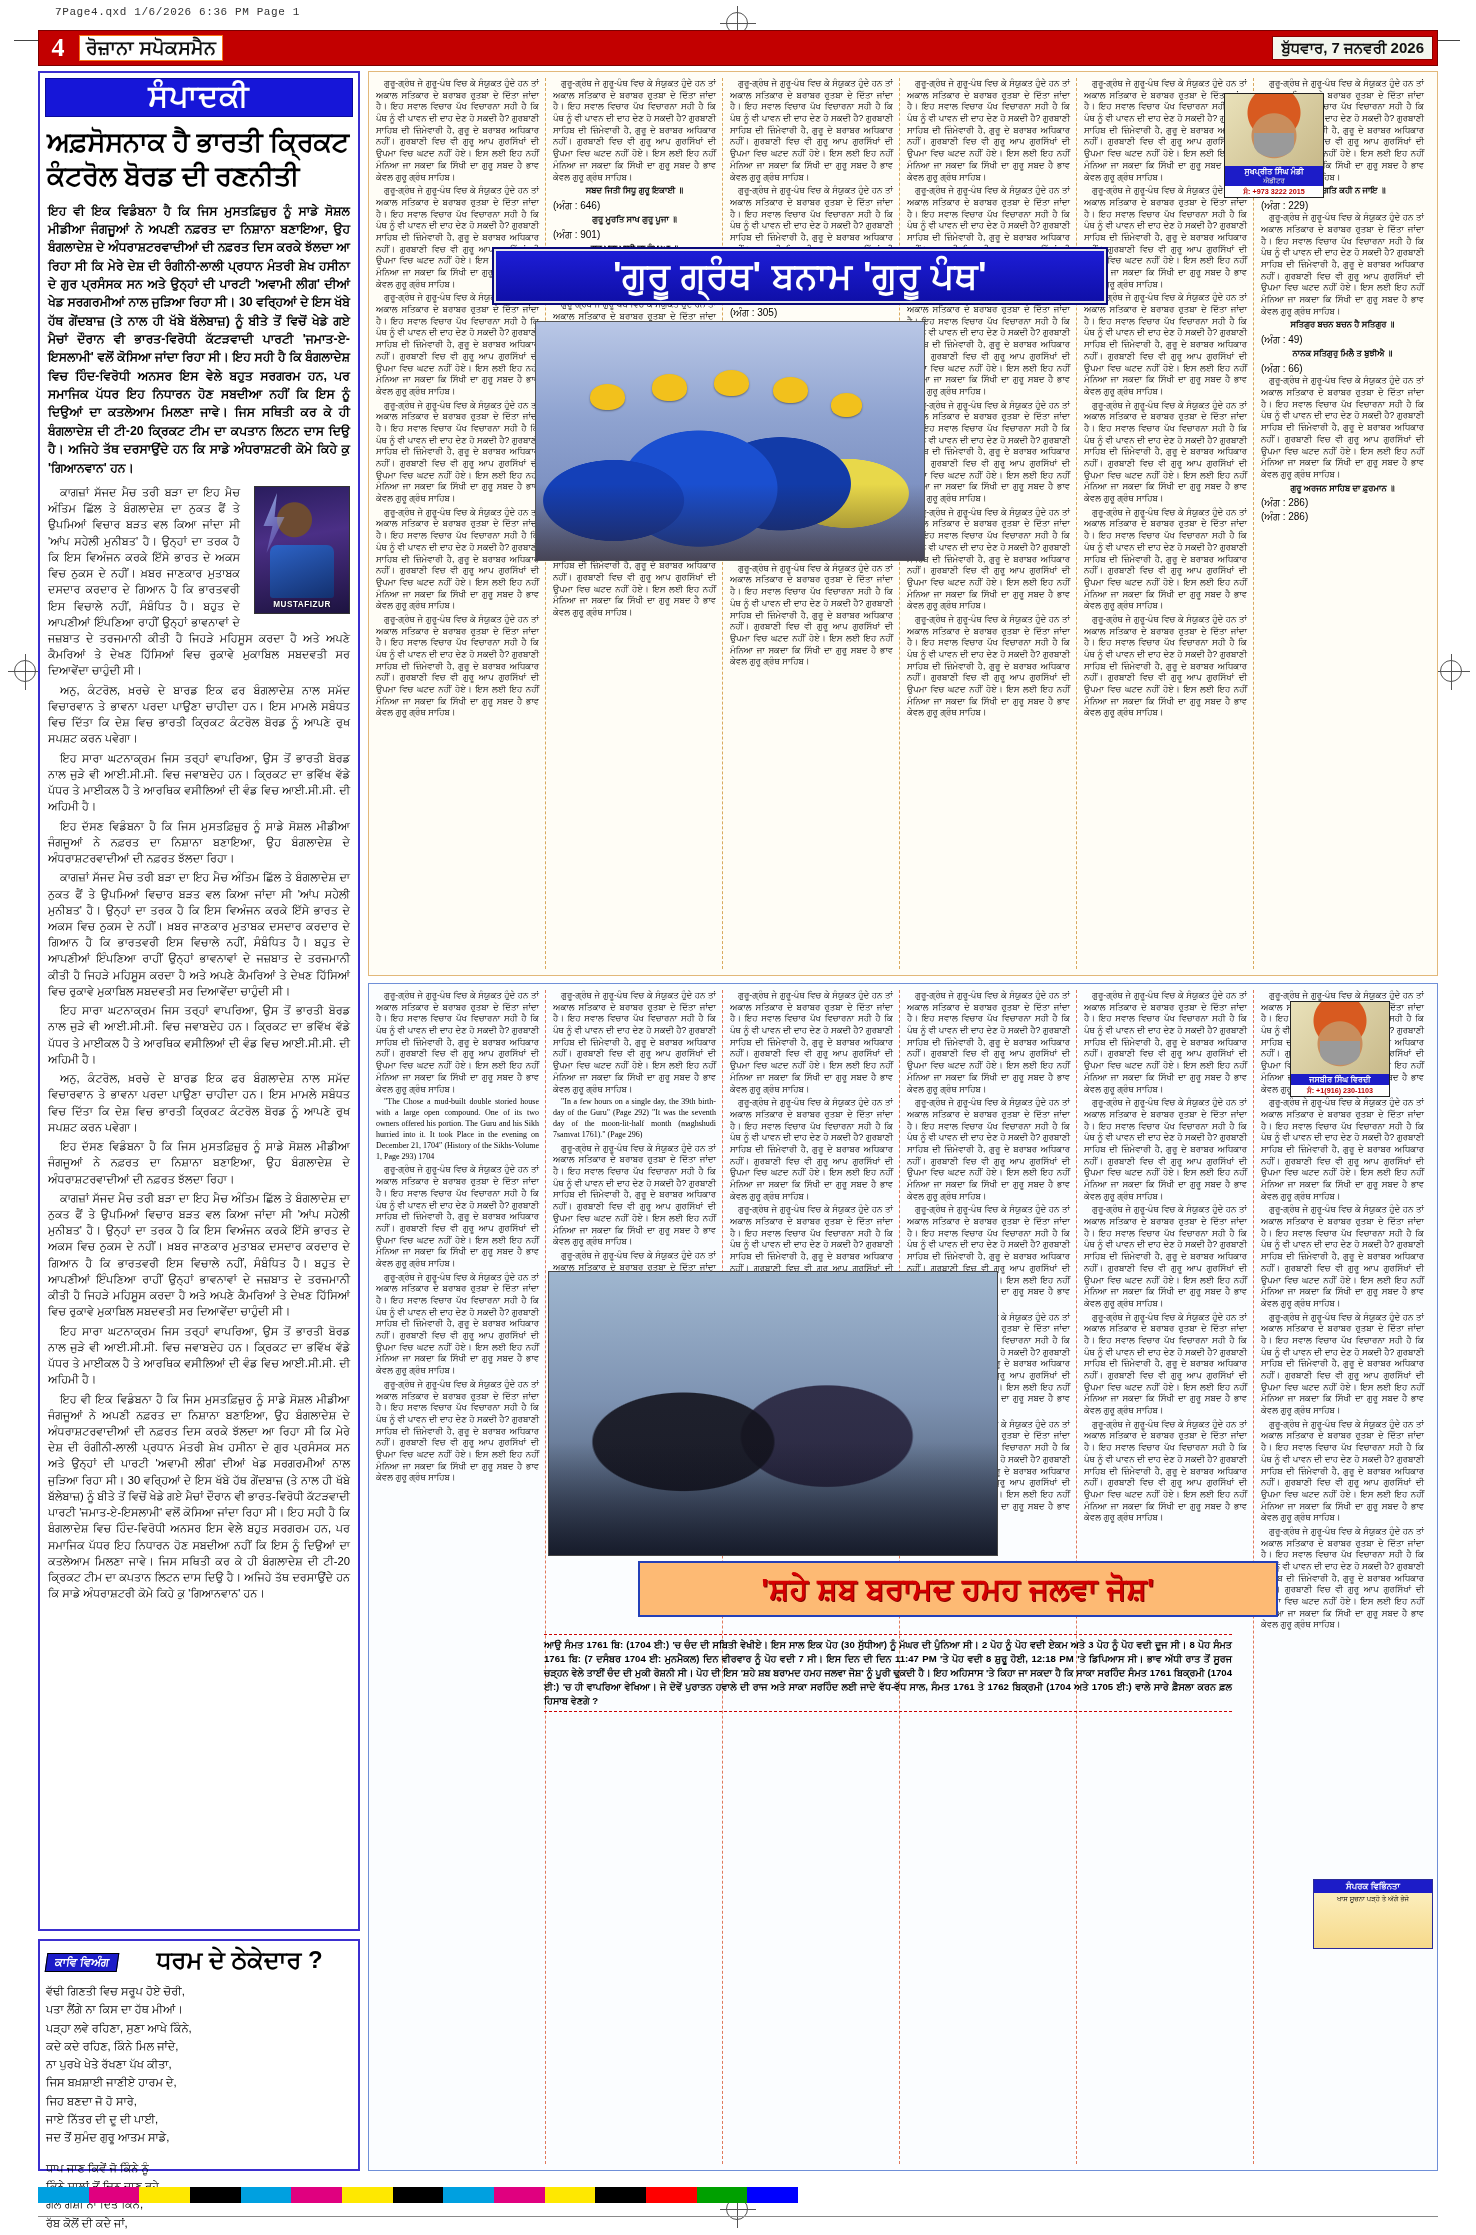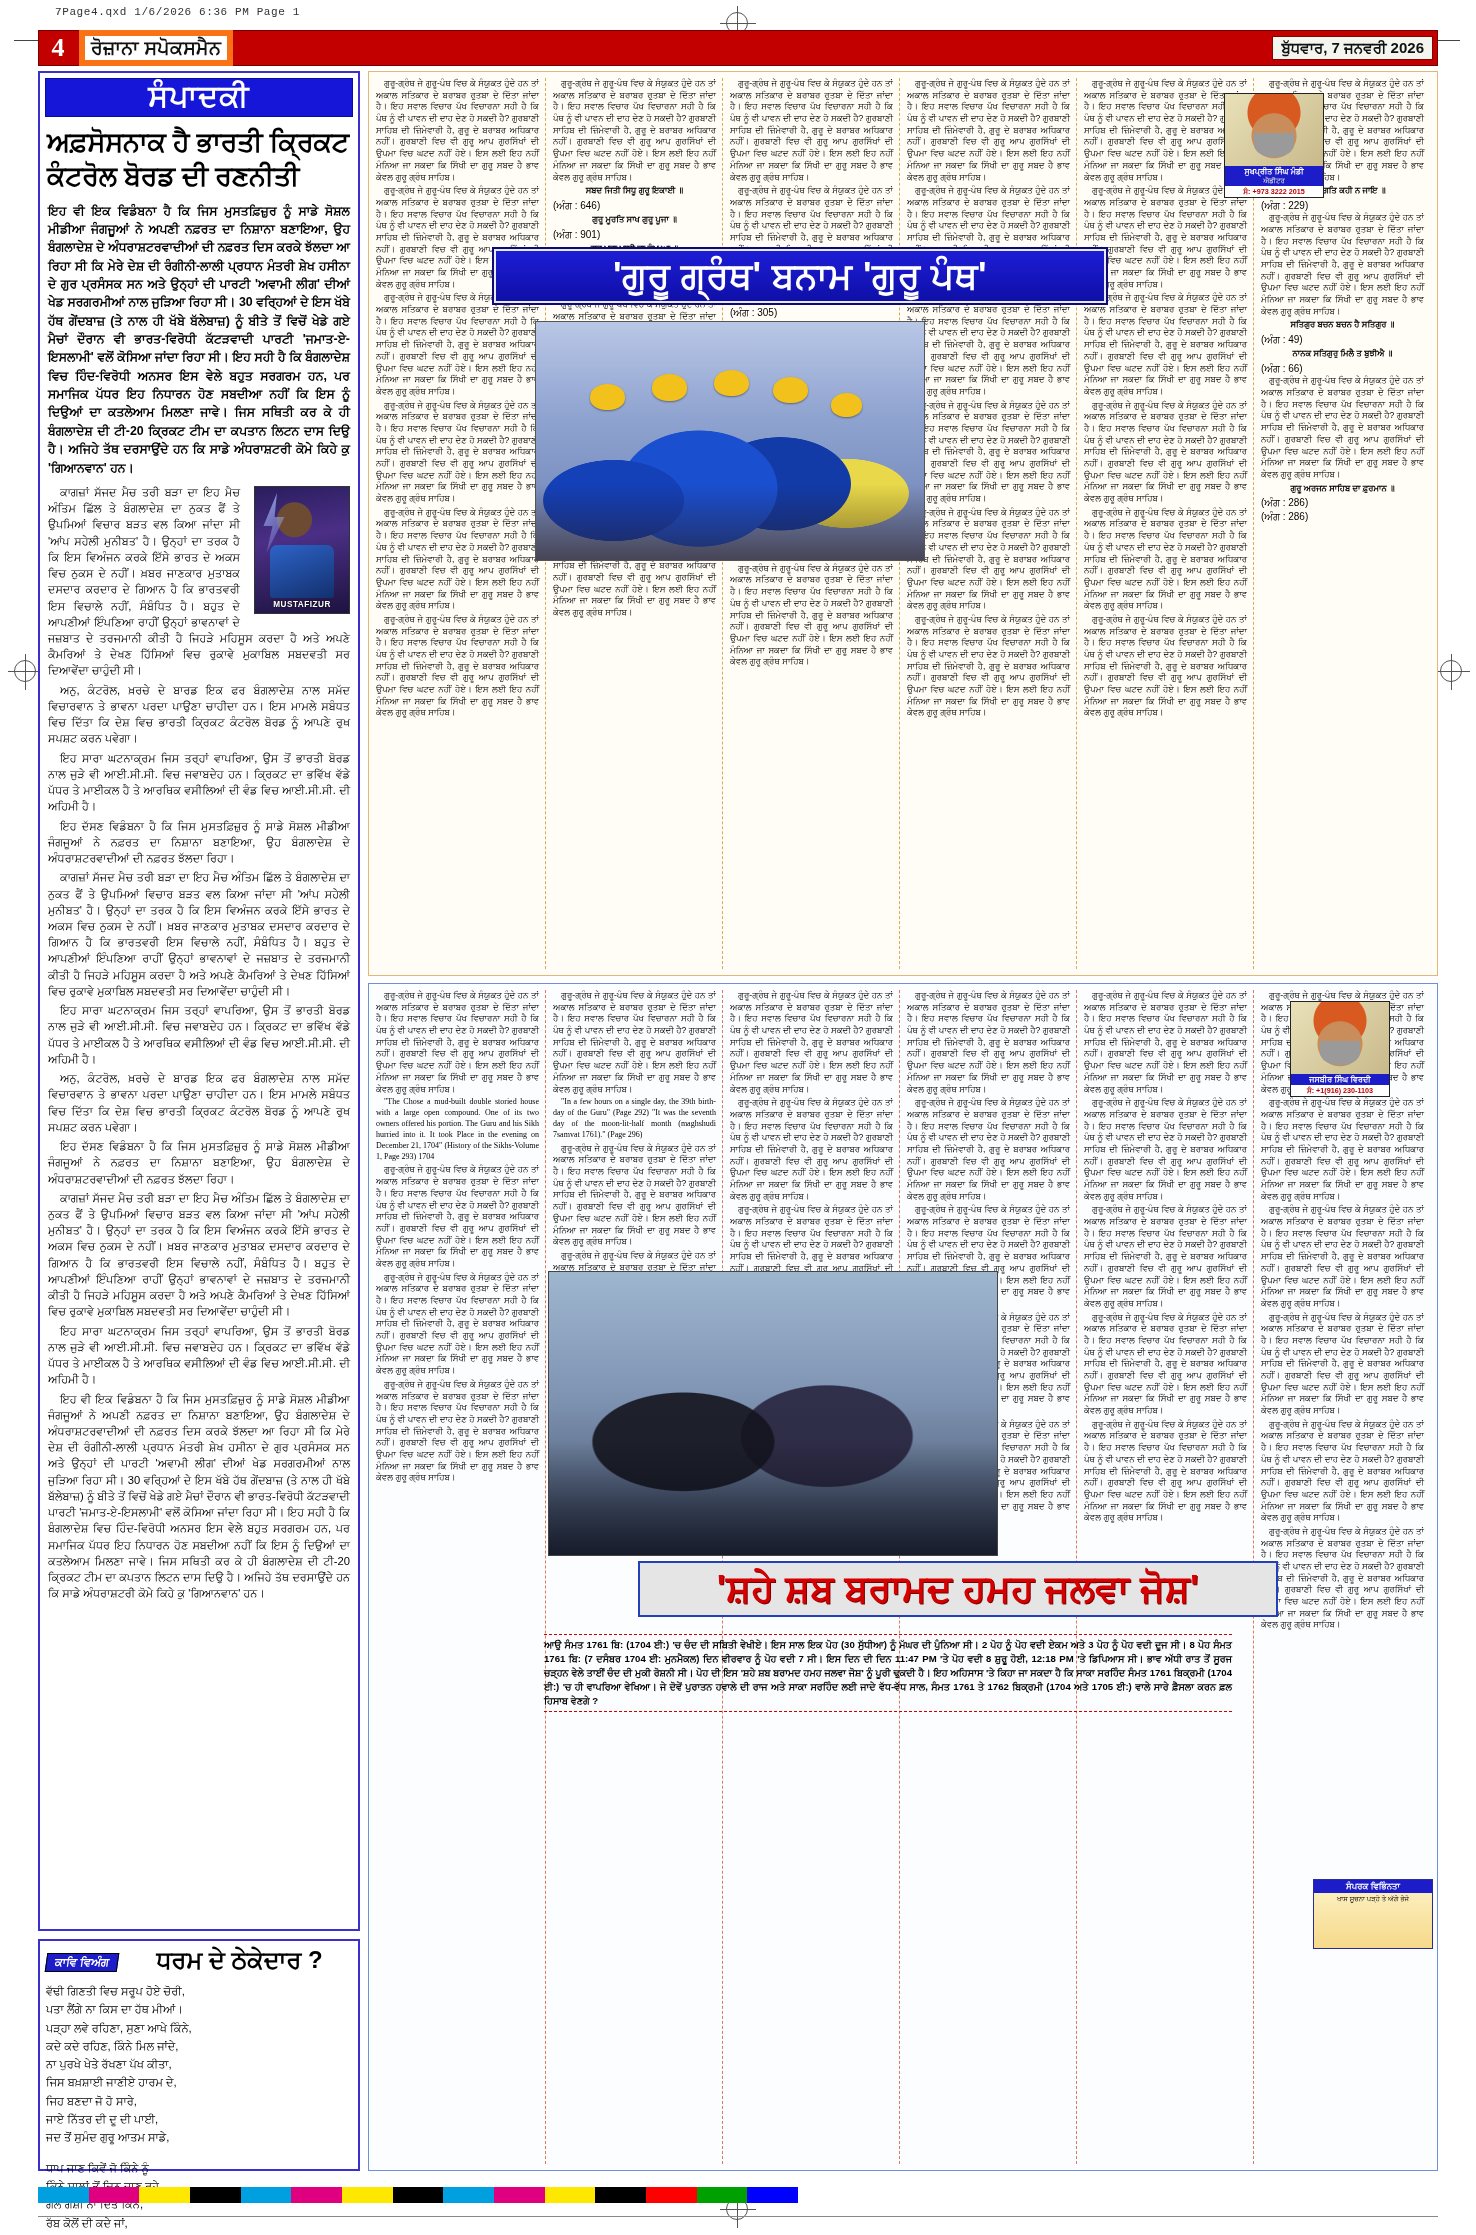--- a/index.html
+++ b/index.html
@@ -38,21 +38,21 @@
     position:relative; height:36px; background:#c20000;
     border:1px solid #7a0000;
     display:flex; align-items:center;
   }
   .mast-pagenum {
     width:38px; height:100%; display:flex; align-items:center; justify-content:center;
     color:#ffffff; font-weight:bold; font-size:26px;
     font-family:"Liberation Serif", serif;
   }
   .mast-logo {
-    background:#ffffff; border:6px solid #f97316;
+    background:#ffffff; border:1px solid #f97316;
     padding:1px 6px; margin-left:2px;
     font-size:19px; font-weight:bold; color:#111;
     letter-spacing:.3px; line-height:1.15;
   }
   .mast-date {
     margin-left:auto; margin-right:4px;
     background:#f3f6ee; border:1px solid #8b0000;
     padding:2px 8px; font-size:15px; font-weight:bold; color:#111;
   }
 
@@ -169,23 +169,23 @@
     display:flex; align-items:center; justify-content:center;
     color:#ffffff; font-size:36px; font-weight:bold;
     letter-spacing:.5px; z-index:6;
     box-shadow:0 0 0 2px #0a0a7a;
   }
 
   
   .head-red {
     position:absolute; left:600px; top:1490px;
     width:640px; height:56px;
-    background:#e5e5e5; border:2px solid #2440b8;
+    background:#fdba74; border:2px solid #2440b8;
     display:flex; align-items:center; justify-content:center;
-    color:#d50000; font-size:37px; font-weight:bold;
+    color:#d50000; font-size:30px; font-weight:bold;
     letter-spacing:.5px; z-index:6;
     text-shadow:1px 1px 0 #7a0000;
   }
 
   
   .photo-guru {
     position:absolute; left:497px; top:250px;
     width:390px; height:240px; z-index:5;
     border:1px solid #555;
     background:

